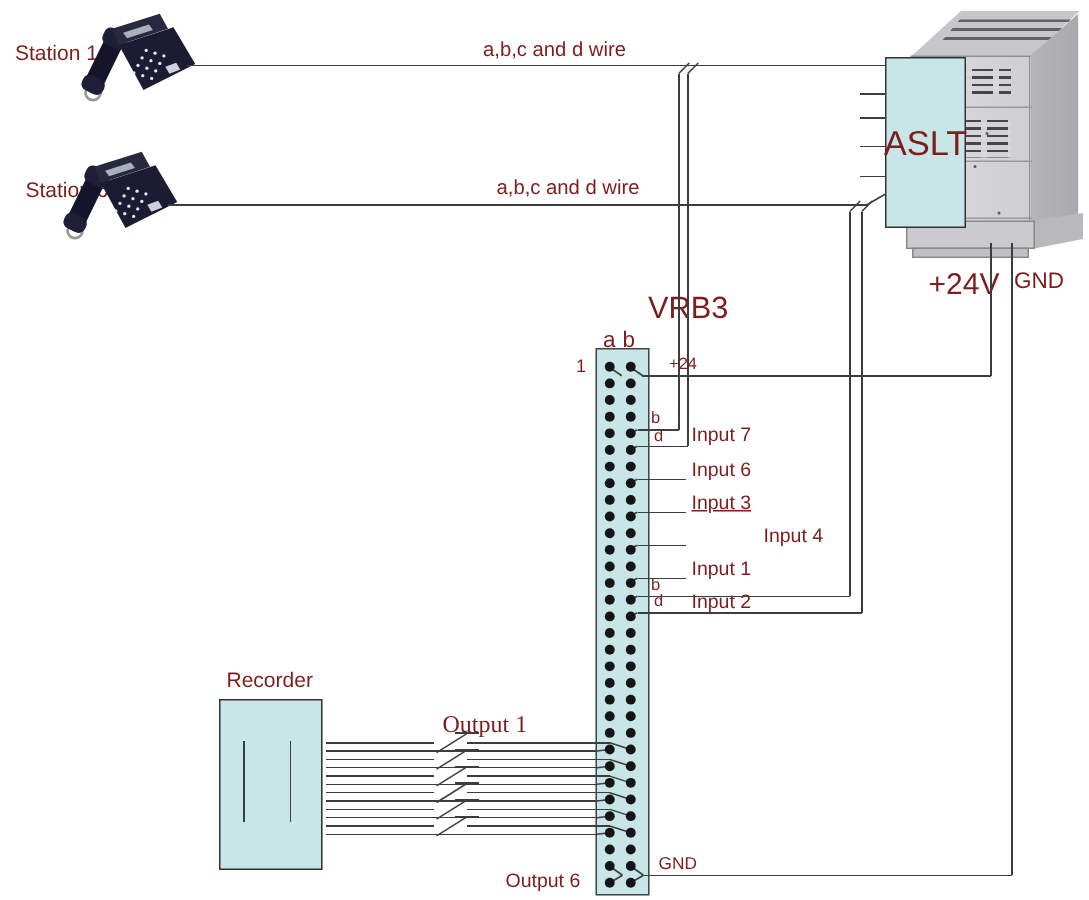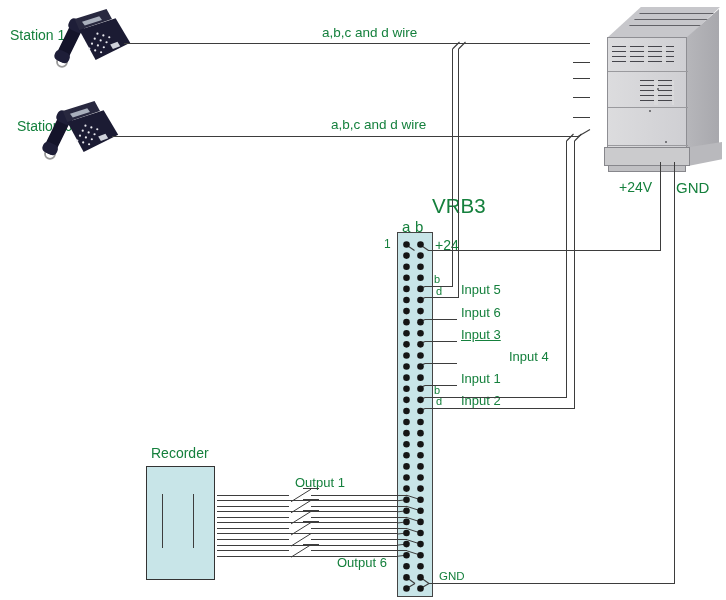--- a/index.html
+++ b/index.html
@@ -1,18 +1,18 @@
 <!DOCTYPE html>
 <html><head>
 <meta charset="utf-8">
 <style>
   html,body{margin:0;padding:0;background:#fff;}
   #stage{position:relative;width:726px;height:600px;background:#ffffff;overflow:hidden;
          font-family:"Liberation Sans",sans-serif;}
-  .lbl{position:absolute;color:#15803d;white-space:nowrap;line-height:1.05;}
+  .lbl{position:absolute;color:#7f1d1d;white-space:nowrap;line-height:1.05;}
   .box{position:absolute;background:#c8e5e8;border:1px solid #333;box-sizing:border-box;}
   .reel{position:absolute;width:33px;height:33px;border:1.6px solid #2e2e2e;border-radius:50%;box-sizing:border-box;}
   
   #cab{position:absolute;left:606px;top:4px;width:120px;height:172px;}
   #cab .face{position:absolute;box-sizing:border-box;}
   #cab .front{left:1px;top:33px;width:80px;height:128px;background:linear-gradient(90deg,#dcdcde,#cfcfd3);border:1px solid #8e8e93;}
   #cab .side{left:81px;top:5px;width:32px;height:156px;background:linear-gradient(90deg,#b6b6ba,#a8a8ad);clip-path:polygon(0 18%,100% 0,100% 93%,0 100%);}
   #cab .top{left:1px;top:3px;width:113px;height:31px;background:#c7c7cb;clip-path:polygon(0 100%,71% 100%,100% 0,30% 0);}
   #cab .topvent{position:absolute;left:28px;top:9px;width:74px;height:14px;opacity:.75;
       background:repeating-linear-gradient(180deg,#3f3f45 0 1.5px,transparent 1.5px 6px),
@@ -46,20 +46,23 @@
       <div class="seam" style="left:0;top:107px;width:80px;height:1px;"></div>
       <div class="screw" style="left:41px;top:72px;"></div>
       <div class="screw" style="left:57px;top:103px;"></div>
       <div class="screw" style="left:49px;top:50px;"></div>
     </div>
     <div class="face baseR"></div>
     <div class="face base"></div>
     <div class="face base2"></div>
   </div>
 
+  <div class="box" style="left:590px;top:38px;width:54px;height:114px;z-index:3;display:flex;align-items:center;justify-content:center;">
+    <span class="lbl" style="position:static;font-size:23px;">ASLT</span>
+  </div>
 
   <div class="box" style="left:397px;top:232px;width:36px;height:365px;border-color:#444;z-index:1;"></div>
 
   <div class="box" style="left:146px;top:466px;width:69px;height:114px;z-index:1;"></div>
   <div class="reel" style="left:161px;top:477px;"></div>
   <div class="reel" style="left:161px;top:531px;"></div>
 
   <svg class="phone" style="left:52px;top:8px;" width="80" height="64" viewBox="0 0 88 70">
     <circle cx="11" cy="59" r="5.5" fill="none" stroke="#999" stroke-width="2"></circle>
     <rect x="12" y="13" width="14" height="48" rx="6" transform="rotate(26 19 37)" fill="#14142a"></rect>
@@ -241,42 +244,42 @@
         <circle cx="420.5" cy="577.38" r="3.3" fill="#151515"></circle>
         <circle cx="406.5" cy="588.476" r="3.3" fill="#151515"></circle>
         <circle cx="420.5" cy="588.476" r="3.3" fill="#151515"></circle>
       </g>
   </svg>
 
   <div class="lbl" style="left:10px;top:28px;font-size:14px;">Station 1</div>
   <div class="lbl" style="left:17px;top:119px;font-size:14px;">Station 6</div>
   <div class="lbl" style="left:322px;top:26px;font-size:13.5px;">a,b,c and d wire</div>
   <div class="lbl" style="left:331px;top:118px;font-size:13.5px;">a,b,c and d wire</div>
-  <div class="lbl" style="left:619px;top:180px;font-size:14px;">+24V</div>
+  <div class="lbl" style="left:619px;top:180px;font-size:20px;">+24V</div>
   <div class="lbl" style="left:676px;top:180px;font-size:15px;">GND</div>
   <div class="lbl" style="left:388px;top:195px;font-size:20.5px;margin-left:44px;">VRB3</div>
   <div class="lbl" style="left:402px;top:219px;font-size:15px;">a</div>
   <div class="lbl" style="left:415px;top:219px;font-size:15px;">b</div>
   <div class="lbl" style="left:384px;top:238px;font-size:12px;">1</div>
   <div class="lbl" style="left:376px;top:581px;font-size:12px;margin-top:28px;">32</div>
-  <div class="lbl" style="left:435px;top:238px;font-size:14px;">+24</div>
+  <div class="lbl" style="left:446px;top:238px;font-size:11px;">+24</div>
   <div class="lbl" style="left:434px;top:274px;font-size:11px;">b</div>
   <div class="lbl" style="left:436px;top:286px;font-size:11px;">d</div>
   <div class="lbl" style="left:434px;top:385px;font-size:11px;">b</div>
   <div class="lbl" style="left:436px;top:396px;font-size:11px;">d</div>
-  <div class="lbl" style="left:461px;top:283px;font-size:13px;">Input 5</div>
+  <div class="lbl" style="left:461px;top:283px;font-size:13px;">Input 7</div>
   <div class="lbl" style="left:461px;top:306px;font-size:13px;">Input 6</div>
   <div class="lbl" style="left:461px;top:328px;font-size:13px;text-decoration:underline;">Input 3</div>
   <div class="lbl" style="left:461px;top:350px;font-size:13px;margin-left:48px;">Input 4</div>
   <div class="lbl" style="left:461px;top:372px;font-size:13px;">Input 1</div>
   <div class="lbl" style="left:461px;top:394px;font-size:13px;">Input 2</div>
   <div class="lbl" style="left:439px;top:570px;font-size:11.5px;">GND</div>
   <div class="lbl" style="left:151px;top:446px;font-size:14px;">Recorder</div>
   <div class="lbl" style="left:196px;top:491px;font-size:12px;width:16px;text-align:right;">1</div>
   <div class="lbl" style="left:196px;top:502px;font-size:12px;width:16px;text-align:right;">2</div>
   <div class="lbl" style="left:196px;top:513px;font-size:12px;width:16px;text-align:right;">3</div>
   <div class="lbl" style="left:196px;top:524px;font-size:12px;width:16px;text-align:right;">4</div>
   <div class="lbl" style="left:196px;top:535px;font-size:12px;width:16px;text-align:right;">5</div>
   <div class="lbl" style="left:196px;top:546px;font-size:12px;width:16px;text-align:right;">6</div>
-  <div class="lbl" style="left:295px;top:476px;font-size:13px;">Output 1</div>
-  <div class="lbl" style="left:337px;top:556px;font-size:13px;">Output 6</div>
+  <div class="lbl" style="left:295px;top:476px;font-size:16px;font-family:Liberation Serif, serif;">Output 1</div>
+  <div class="lbl" style="left:337px;top:580px;font-size:13px;">Output 6</div>
 
 </div>
 
 </body></html>

